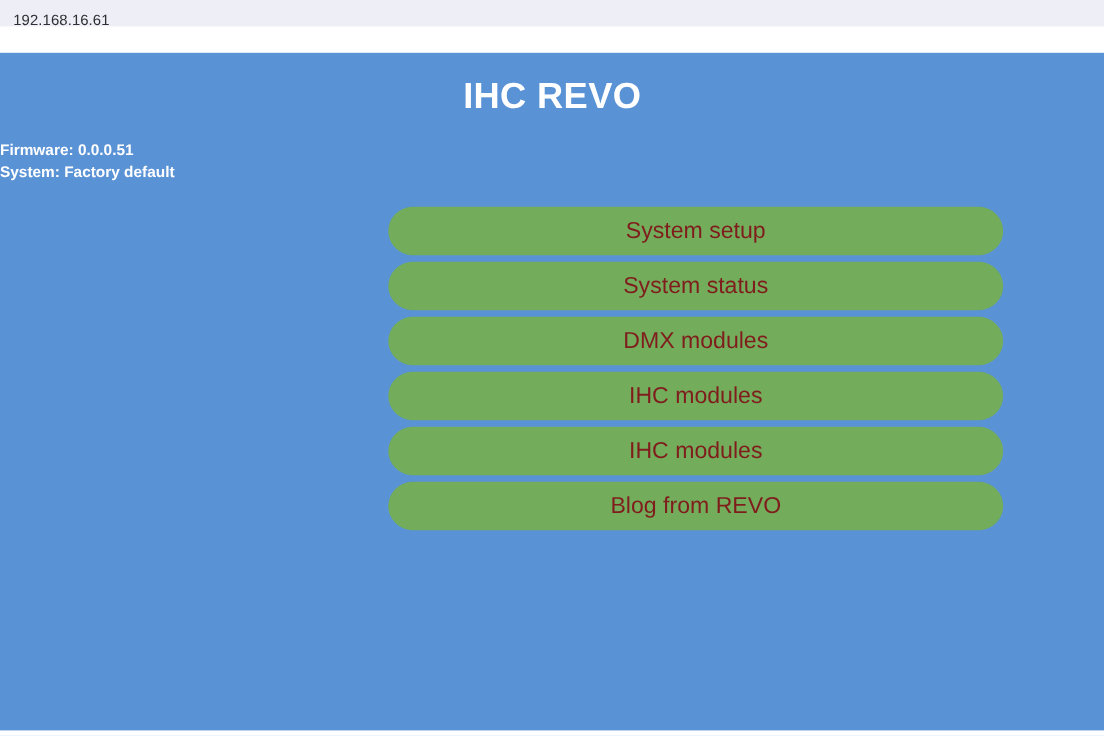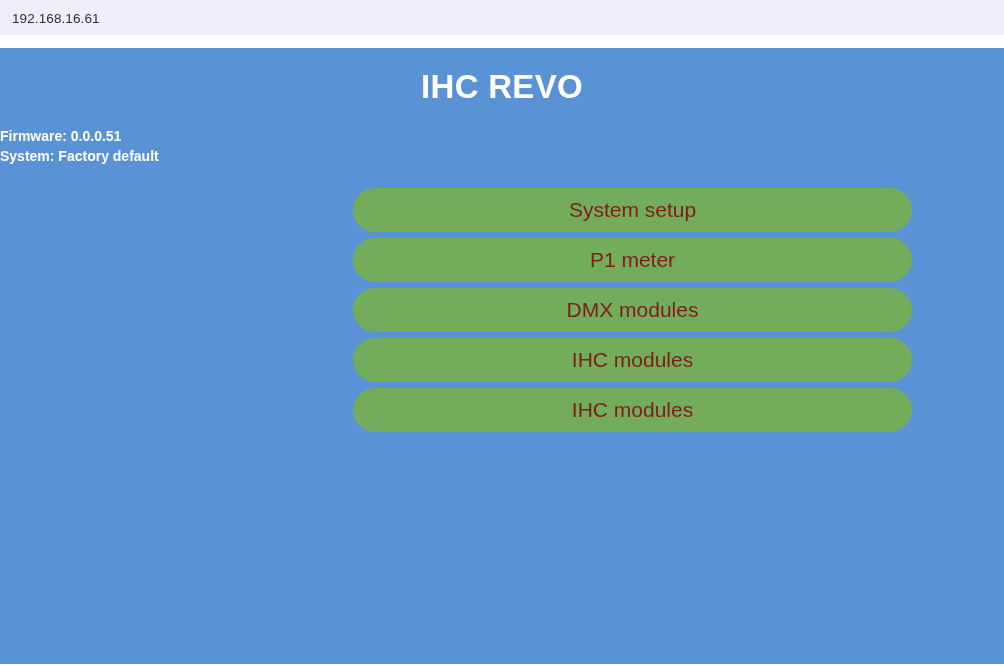--- a/index.html
+++ b/index.html
@@ -14,21 +14,21 @@
     font-family: "Liberation Sans", sans-serif;
     -webkit-font-smoothing: antialiased;
   }
 
   
   #browser-bar {
     position: absolute;
     top: 0;
     left: 0;
     width: 1004px;
-    height: 35px;
+    height: 24px;
     background: #eeeef6;
     box-sizing: border-box;
   }
   #url-text {
     position: absolute;
     left: 12px;
     top: 11px;
     font-size: 13.5px;
     color: #2e2e33;
     letter-spacing: 0.1px;
@@ -126,19 +126,20 @@
 
   <h1 id="page-title">IHC REVO</h1>
 
   <div id="status-block">
     <div>Firmware: 0.0.0.51</div>
     <div>System: Factory default</div>
   </div>
 
   <div id="menu-list">
     <button class="menu-button">System setup</button>
-    <button class="menu-button">P1 meter</button>
+    <button class="menu-button">System status</button>
     <button class="menu-button">DMX modules</button>
     <button class="menu-button">IHC modules</button>
     <button class="menu-button">IHC modules</button>
+    <button class="menu-button">Blog from REVO</button>
   </div>
 
 </div>
 
 </body></html>

